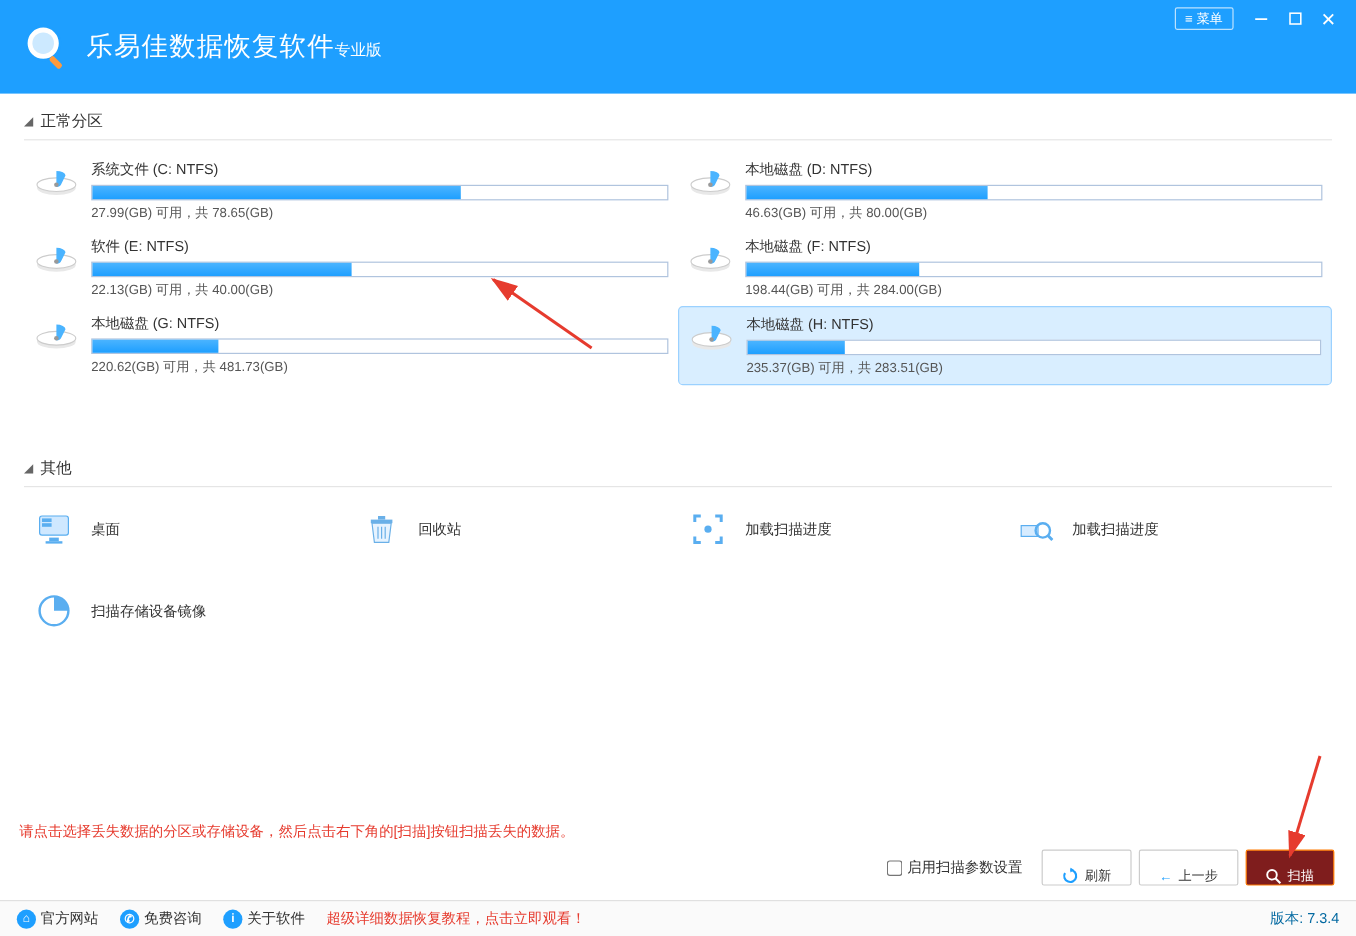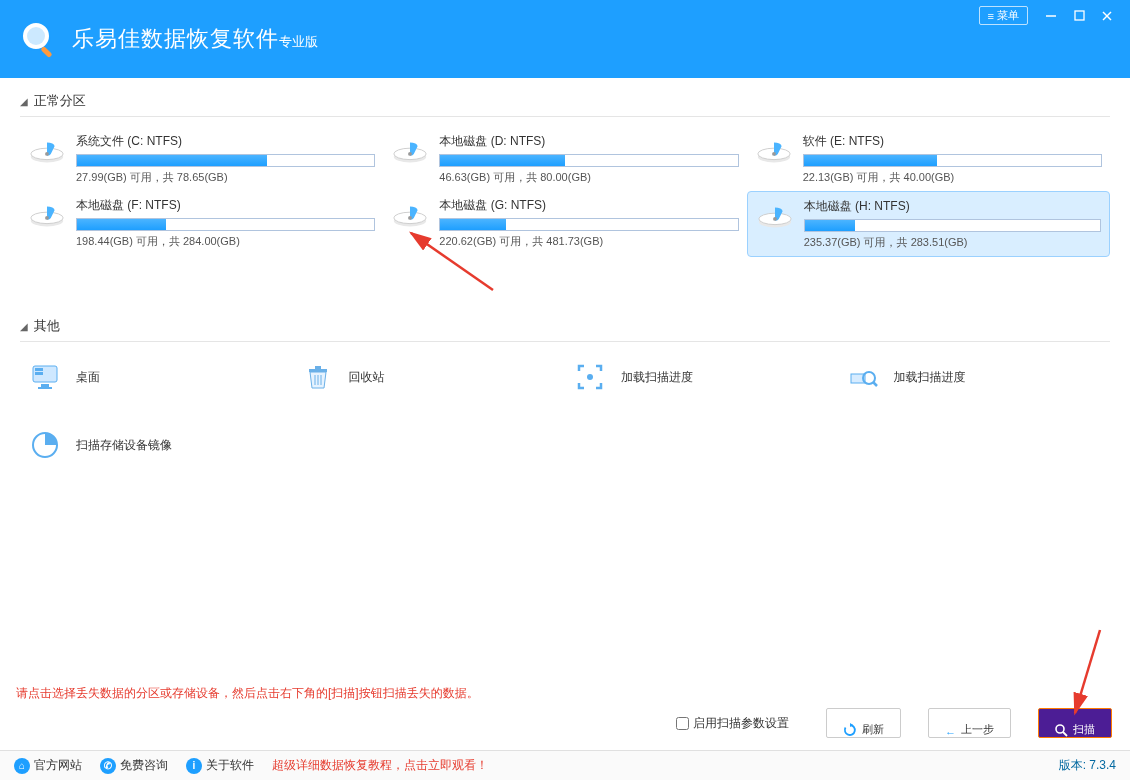--- a/index.html
+++ b/index.html
@@ -11,42 +11,42 @@
 .app-title { font-size: 22px; font-weight: 400; letter-spacing: 1px; }
 .app-subtitle { font-size: 13px; margin-left: 0; }
 .win-controls { position: absolute; top: 6px; right: 10px; display: flex; align-items: center; gap: 2px; }
 .menu-btn { border: 1px solid rgba(255,255,255,0.7); color: #fff; font-size: 11px; padding: 1px 8px; border-radius: 2px; display: flex; align-items: center; gap: 3px; cursor: pointer; margin-right: 8px; }
 .win-btn { width: 26px; height: 18px; display: flex; align-items: center; justify-content: center; cursor: pointer; color: #fff; }
 
 .content { padding: 14px 20px 0 20px; }
 .section { margin-bottom: 20px; }
 .section-header { display: flex; align-items: center; font-size: 13px; color: #333; border-bottom: 1px solid #e5e5e5; padding-bottom: 6px; margin-bottom: 10px; }
 .section-header .tri { margin-right: 6px; color:#666; font-size:10px;}
-.partition-grid { display: grid; grid-template-columns: repeat(3, 1fr); gap: 0px; }
+.partition-grid { display: grid; grid-template-columns: repeat(2, 1fr); gap: 0px; }
 .partition { display: flex; padding: 6px 8px; border-radius: 4px; cursor: pointer; align-items: flex-start; }
 .partition.selected { background: #D9EEFF; border:1px solid #9BD1FF;}
 .drive-icon { width: 38px; height: 34px; margin-right: 10px; flex-shrink: 0; }
 .drive-body { flex: 1; }
 .drive-title { font-size: 12px; color: #333; margin-bottom: 4px; }
 .progress { height: 13px; border: 1px solid #b0c4de; background: #fff; margin-bottom: 3px; position: relative; }
 .progress-bar { height: 100%; background: linear-gradient(180deg,#4BB4FF,#1E9FFF); }
 .drive-stats { font-size: 11px; color: #555; }
 
 .other-grid { display: grid; grid-template-columns: repeat(4, 1fr); gap: 0px; }
 .other-item { display: flex; align-items: center; padding: 8px; cursor: pointer; border-radius: 4px; }
 .other-item-2 { margin-top: 18px; }
 .other-icon { width: 34px; height: 34px; margin-right: 14px; display: flex; align-items: center; justify-content: center; }
 .other-label { font-size: 12px; color: #333; }
 
 .tip-bar { position: absolute; left: 16px; bottom: 78px; font-size: 12px; color: #E63B2E; }
-.action-bar { position: absolute; right: 18px; bottom: 42px; display: flex; align-items: center; gap: 27px; }
+.action-bar { position: absolute; right: 18px; bottom: 42px; display: flex; align-items: center; gap: 6px; }
 .checkbox-wrap { display: flex; align-items: center; font-size: 12px; color: #333; margin-right: 10px; cursor: pointer;}
 .checkbox-wrap input { margin-right: 4px; }
 .btn { height: 30px; padding: 0 16px; border: 1px solid #ccc; background: #fff; font-size: 11px; color: #333; border-radius: 2px; display: flex; align-items: flex-end; gap: 5px; cursor: pointer; }
-.btn.primary { background: #4c1d95; border-color: #FF7A00; color: #fff; }
+.btn.primary { background: #7f1d1d; border-color: #FF7A00; color: #fff; }
 
 .footer { position: absolute; bottom: 0; left: 0; right: 0; height: 30px; border-top: 1px solid #e0e0e0; display: flex; align-items: center; padding: 0 14px; font-size: 12px; background: #fafafa;}
 .footer-link { display: flex; align-items: center; gap: 4px; margin-right: 18px; color: #333; cursor: pointer; }
 .footer-link .fi { width:16px; height:16px; border-radius:50%; display:flex; align-items:center; justify-content:center; font-size:10px; font-weight:bold; color:#fff;}
 .tutorial { color: #E63B2E; cursor: pointer; }
 .version { margin-left: auto; color: #0369a1; }
 
 .arrow-svg { position: absolute; pointer-events: none; }
 </style>
 </head>

